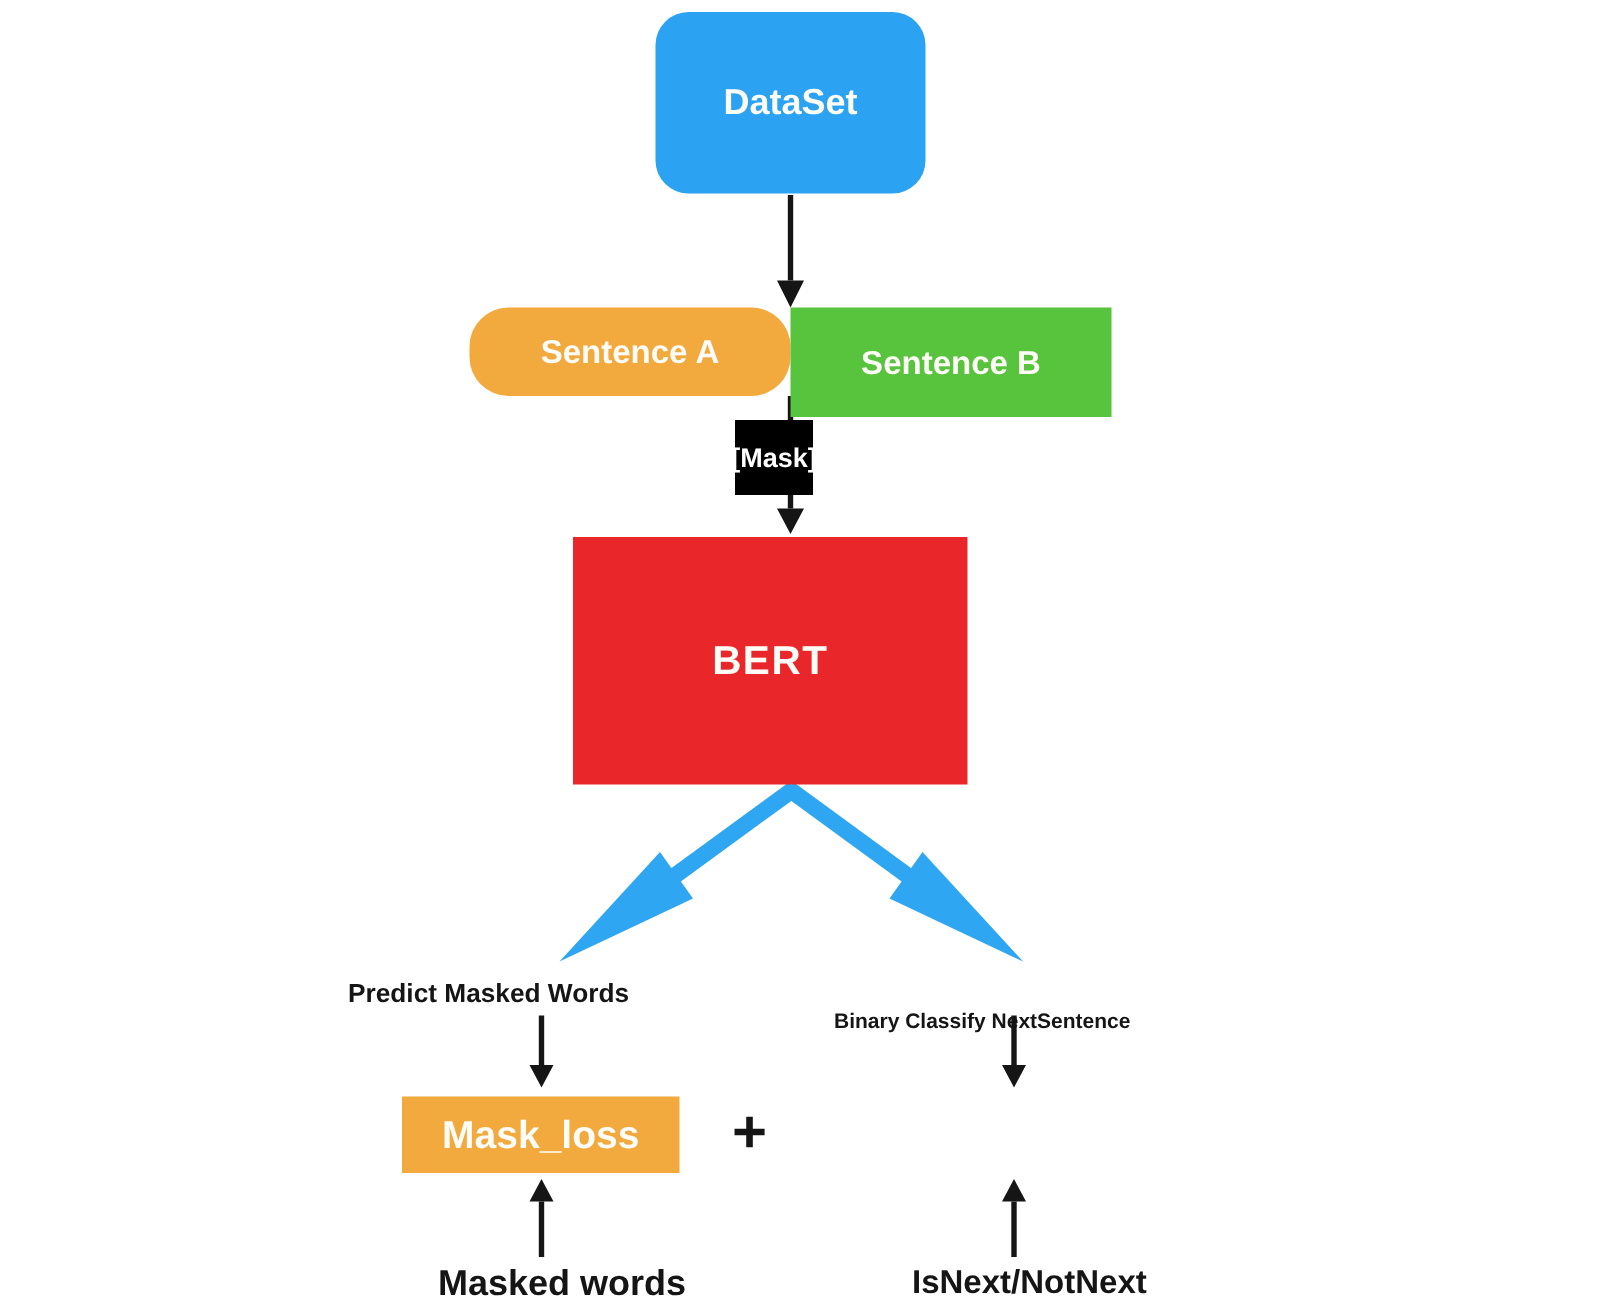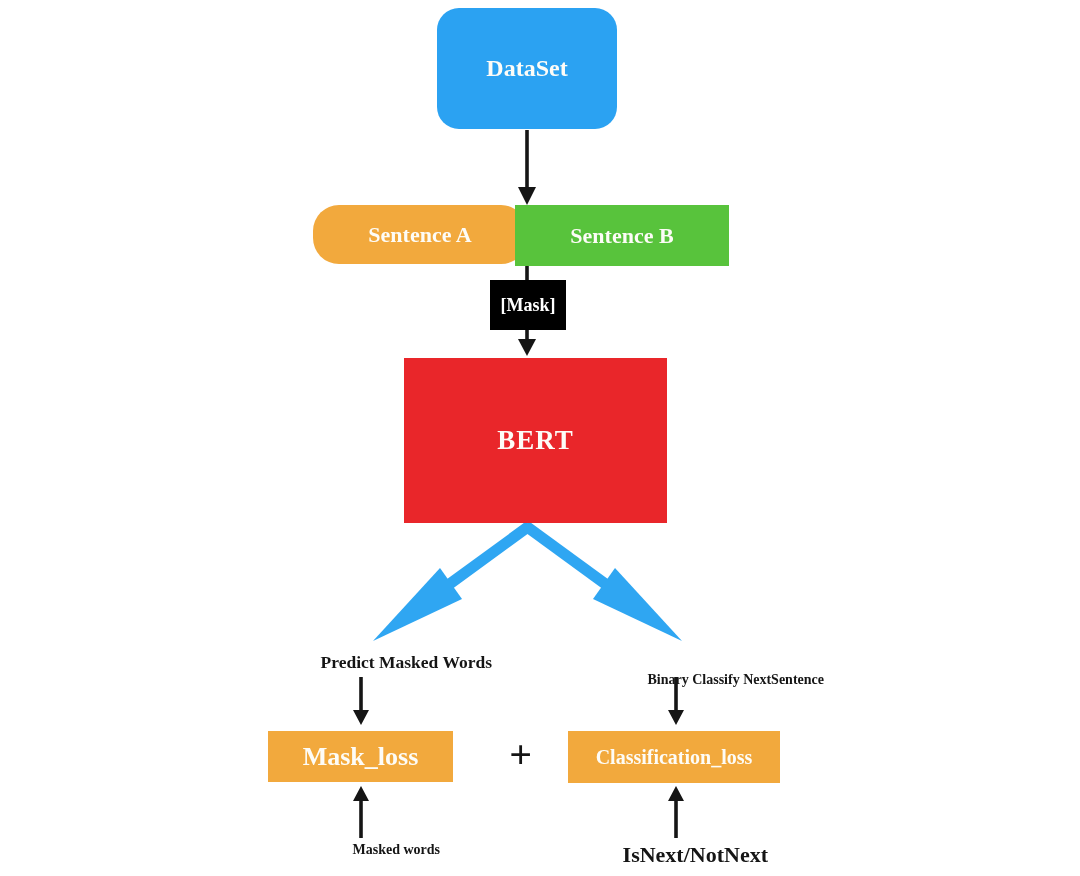--- a/index.html
+++ b/index.html
@@ -3,42 +3,42 @@
 <meta charset="utf-8">
 <style>
   :root{
     --blue:#2BA2F2; --orange:#F2A93D; --green:#58C33C; --red:#E9262A;
     --arrow-blue:#2FA6F2; --ink:#151515; --box-text:#FDFCF7; --background:#FFFFFF;
   }
   html,body{margin:0;padding:0;background:var(--background);}
   #canvas{
     position:relative; width:1080px; height:876px; overflow:hidden;
     background:var(--background);
-    font-family:Liberation Serif, serif;
+    font-family:Liberation Sans, sans-serif;
   }
   #arrows{position:absolute; left:0; top:0; z-index:1;}
   .node{
     position:absolute; z-index:2;
     display:flex; align-items:center; justify-content:center;
     font-weight:700; color:var(--box-text); text-align:center;
   }
   .lbl{
     position:absolute; z-index:2; color:var(--ink); font-weight:700;
-    text-align:right; white-space:nowrap;
+    text-align:left; white-space:nowrap;
   }
   .node-dataset{left:437px; top:8px; width:180px; height:121px; border-radius:22px; background:var(--blue); font-size:24px;}
   .node-sentence-a{left:313px; top:205px; width:214px; height:59px; background:var(--orange); font-size:22px;border-radius:26px;}
-  .node-sentence-b{left:515px; top:205px; width:214px; height:61px; background:var(--green); font-size:22px;}
-  .node-mask{left:490px; top:280px; width:76px; height:50px; background:#000000; color:#FFFFFF; font-size:18px;}
-  .node-bert{left:404px; top:358px; width:263px; height:165px; background:var(--red); font-size:27px; letter-spacing:1px;}
+  .node-sentence-b{left:527px; top:205px; width:214px; height:73px; background:var(--green); font-size:22px;}
+  .node-mask{left:490px; top:280px; width:52px; height:50px; background:#000000; color:#FFFFFF; font-size:18px;}
+  .node-bert{left:382px; top:358px; width:263px; height:165px; background:var(--red); font-size:27px; letter-spacing:1px;}
   .node-mask-loss{left:268px; top:731px; width:185px; height:51px; background:var(--orange); font-size:26px;}
   .node-classification-loss{left:568px; top:731px; width:212px; height:52px; background:var(--orange); font-size:20px;}
   .lbl-predict{left:232px; top:652px; width:260px; font-size:17.5px;}
   .lbl-binary{left:556px; top:672px; width:268px; font-size:14px;}
-  .lbl-masked-words{left:280px; top:842px; width:160px; font-size:14px;}
+  .lbl-masked-words{left:292px; top:842px; width:160px; font-size:24px;}
   .lbl-isnext{left:608px; top:842px; width:160px; font-size:22px;}
   .lbl-plus{left:488px; top:733px; width:44px; font-size:40px; font-weight:700; line-height:44px;}
   .black-line{stroke:var(--ink); stroke-width:3.6; fill:none;}
   .black-head{fill:var(--ink); stroke:none;}
   .blue-shaft{stroke:var(--arrow-blue); stroke-width:11; stroke-linecap:square; fill:none;}
   .blue-head{fill:var(--arrow-blue); stroke:none;}
 </style>
 </head>
 <body>
 
@@ -110,21 +110,18 @@
   <div class="lbl lbl-predict">Predict Masked Words</div>
 
   <div class="lbl lbl-binary">Binary Classify NextSentence</div>
 
   <div class="node node-mask-loss">
     <span>Mask_loss</span>
   </div>
 
   <div class="lbl lbl-plus">+</div>
 
-  <div class="node node-classification-loss">
-    <span>Classification_loss</span>
-  </div>
 
   <div class="lbl lbl-masked-words">Masked words</div>
 
   <div class="lbl lbl-isnext">IsNext/NotNext</div>
 
 </div>
 
 </body></html>

